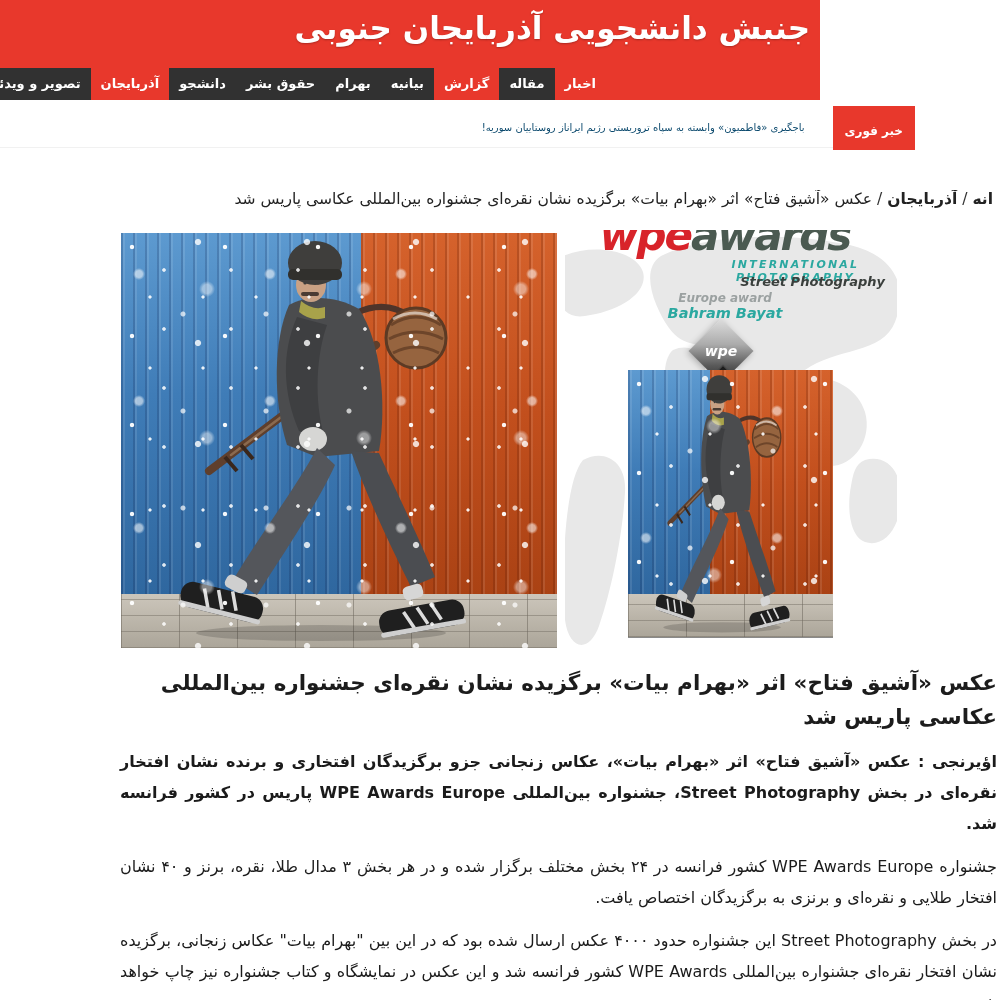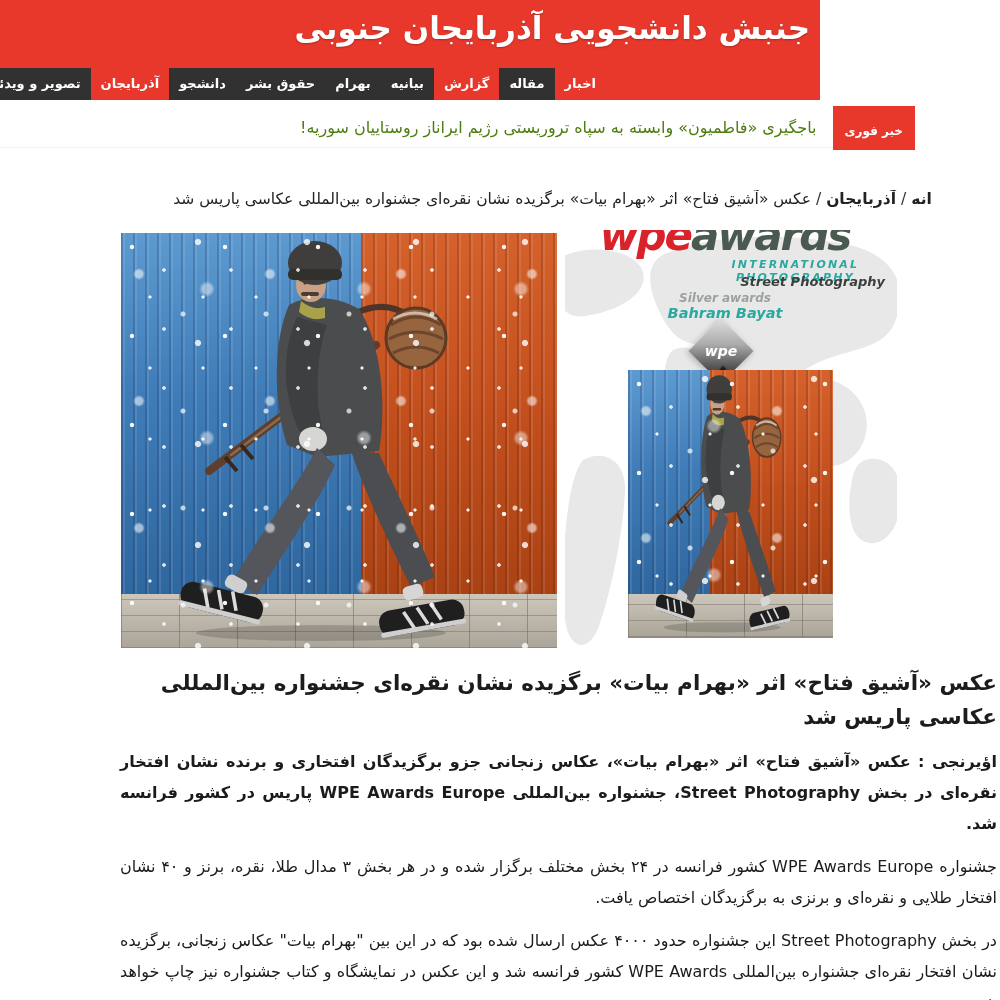--- a/index.html
+++ b/index.html
@@ -15,24 +15,24 @@
               display:flex; direction:rtl; align-items:stretch; }
   .nav-spacer { width:27px; background:#313131; }
   .nav-item { color:#fff; font-size:13px; font-weight:bold; line-height:32px; padding:0 10px; white-space:nowrap; cursor:pointer; }
   .nav-item.hl { background:#e8382c; }
 
   
   .breaking { position:absolute; top:108px; right:85px; left:0; height:40px; border-bottom:1px solid #f1f1f1;
               display:flex; direction:rtl; align-items:center; }
   .breaking-label { background:#e8382c; color:#fff; font-size:12px; font-weight:bold; height:44px; line-height:36px;
                     padding:7px 12px; flex:0 0 auto; }
-  .breaking-text { color:#4d7c0f; font-size:16px; padding-right:16px; white-space:nowrap; }
-
-  
-  .breadcrumb { position:absolute; top:190px; right:15px; left:120px; text-align:center; font-size:15.5px; color:#222;
+  .breaking-text { color:#0c4a6e; font-size:10px; padding-right:28px; white-space:nowrap; }
+
+  
+  .breadcrumb { position:absolute; top:190px; right:7px; left:120px; text-align:right; font-size:15.5px; color:#222;
                 white-space:nowrap; overflow:hidden; }
   .breadcrumb .bc-bold { font-weight:bold; }
   .breadcrumb .sep { padding:0 5px; color:#333; }
 
   
   .figures { position:absolute; top:230px; left:0; width:1000px; height:422px; direction:ltr;font-style:italic; }
   .photo { position:absolute; overflow:hidden; }
   .photo-main { left:121px; top:3px; width:436px; height:415px; }
   .wall-blue  { position:absolute; top:0; left:0; width:55%; height:87%;
       background:
@@ -179,21 +179,21 @@
           <path d="M 96,26 C 140,4 220,2 280,14 C 330,24 344,56 330,92 C 318,124 270,118 240,140 C 214,158 182,150 158,128 C 134,108 120,120 104,98 C 90,78 74,40 96,26 Z"></path>
           <path d="M 236,150 C 262,142 292,156 300,182 C 308,210 288,238 262,236 C 240,234 224,210 226,184 C 227,168 226,154 236,150 Z"></path>
           <path d="M 300,230 C 322,224 338,242 336,272 C 334,300 318,318 300,312 C 284,306 282,276 286,256 C 288,244 290,234 300,230 Z"></path>
           <path d="M 18,230 C 40,218 62,232 60,262 C 58,300 48,356 34,396 C 24,424 4,420 0,390 C -4,340 0,250 18,230 Z"></path>
           <path d="M 108,120 C 126,112 142,124 140,146 C 138,168 124,178 110,170 C 98,162 96,130 108,120 Z"></path>
         </g>
       </svg>
       <div class="poster-head"><span class="wpe">wpe</span><span class="awards">awards</span></div>
       <div class="poster-sub">INTERNATIONAL PHOTOGRAPHY</div>
       <div class="poster-cat">Street Photography</div>
-      <div class="poster-award">Silver awards</div>
+      <div class="poster-award">Europe award</div>
       <div class="poster-name">Bahram Bayat</div>
       <div class="diamond">
         <span class="badge-text">wpe</span>
       </div>
       <div class="diamond-tail"></div>
     </div>
 
     <div class="photo photo-small">
       <div class="wall-blue"></div>
       <div class="wall-orange"></div>

